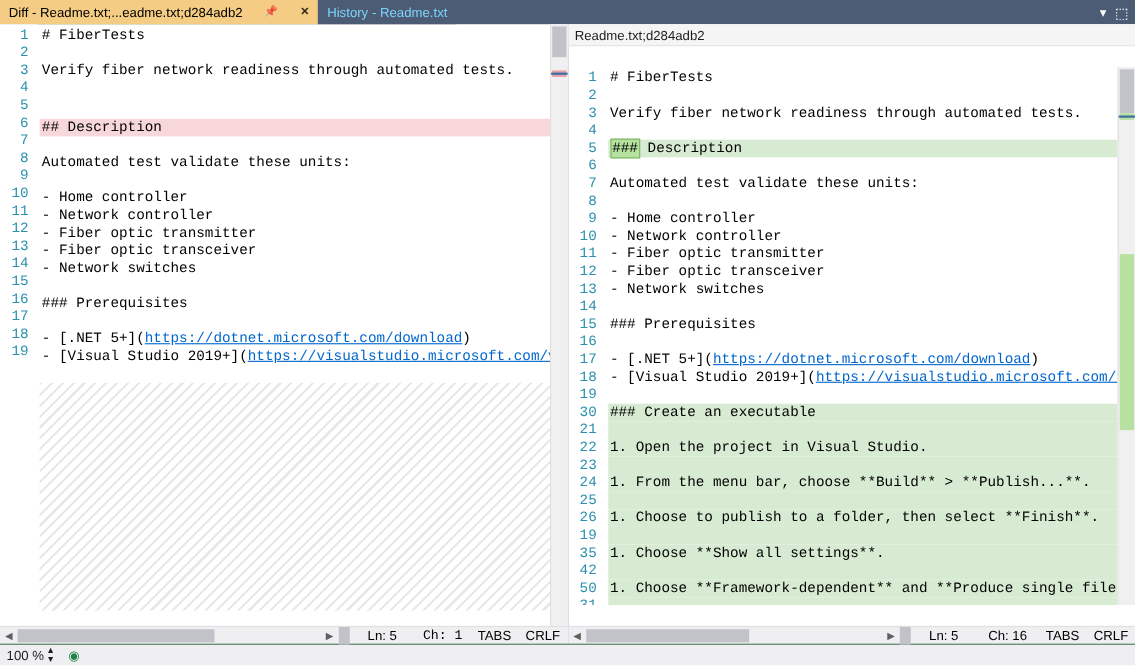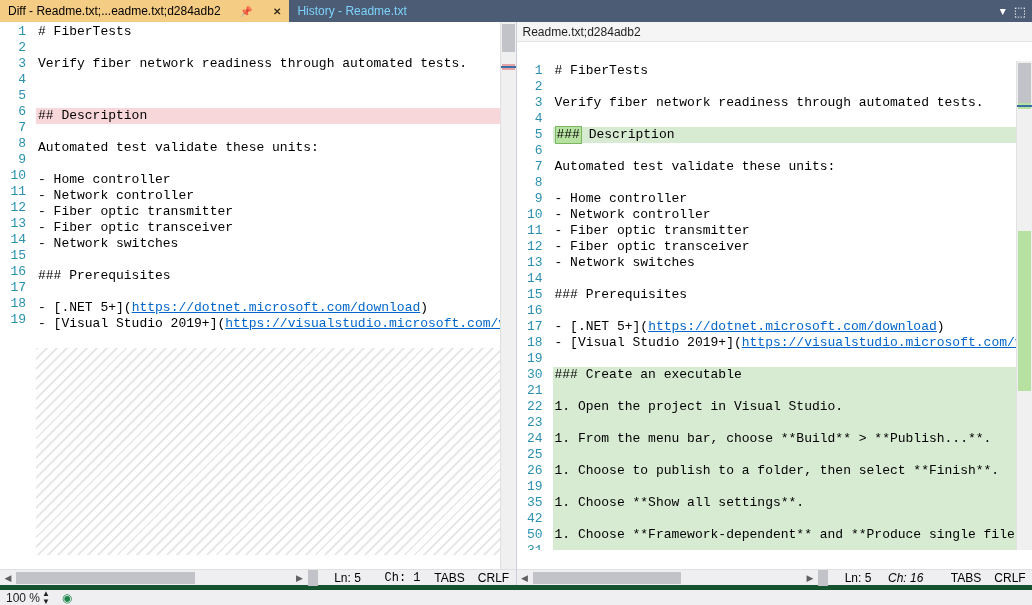--- a/index.html
+++ b/index.html
@@ -41,21 +41,21 @@
   .vscroll .caret-mark { position: absolute; left: 0; right: 0; height: 2px; background: #3a6ea5; }
 
   
   .hscroll { height: 16px; background: #efeff2; border-top: 1px solid #e0e0e0; display: flex; align-items: center; position: relative; }
   .hscroll .track { flex: 1; height: 16px; position: relative; }
   .hscroll .thumb { position: absolute; top: 2px; bottom: 2px; background: #c2c3c9; }
   .hscroll .arrow { width: 16px; height: 16px; display: flex; align-items: center; justify-content: center; color: #606060; font-size: 9px; }
   .hscroll .split { width: 10px; height: 16px; background: #c2c3c9; }
 
   
-  .status { height: 20px; background: #efeff2; border-top: 5px solid #14532d; display: flex; align-items: center; font-size: 12px; color: #1e1e1e; }
+  .status { height: 20px; background: #efeff2; border-top: 1px solid #14532d; display: flex; align-items: center; font-size: 12px; color: #1e1e1e; }
   .status .zoom { padding: 0 6px; display: flex; align-items: center; gap: 2px; }
   .status .spacer { flex: 1; }
   .status .updown { font-size: 8px; line-height: 8px; display: flex; flex-direction: column; }
 </style>
 </head>
 <body>
 
 <div class="tabbar">
   <div class="tab active">
     <span>Diff - Readme.txt;...eadme.txt;d284adb2</span>
@@ -168,21 +168,21 @@
       </div>
     </div>
     <div class="hscroll">
       <div class="arrow">◀</div>
       <div class="track">
           <div class="thumb" style="left:0; width:55%;"></div>
         </div>
       <div class="arrow">▶</div>
       <div class="split"></div>
       <div style="width:60px; text-align:center;">Ln: 5</div>
-      <div style="width:56px; font-style:italic;">Ch: 16</div>
+      <div style="width:56px; text-align:center;">Ch: 16</div>
       <div style="width:44px; text-align:center;">TABS</div>
       <div style="width:44px; text-align:center;">CRLF</div>
     </div>
   </div>
 
 </div>
 
 <div class="status">
   <div class="zoom">
     <span>100 %</span>

